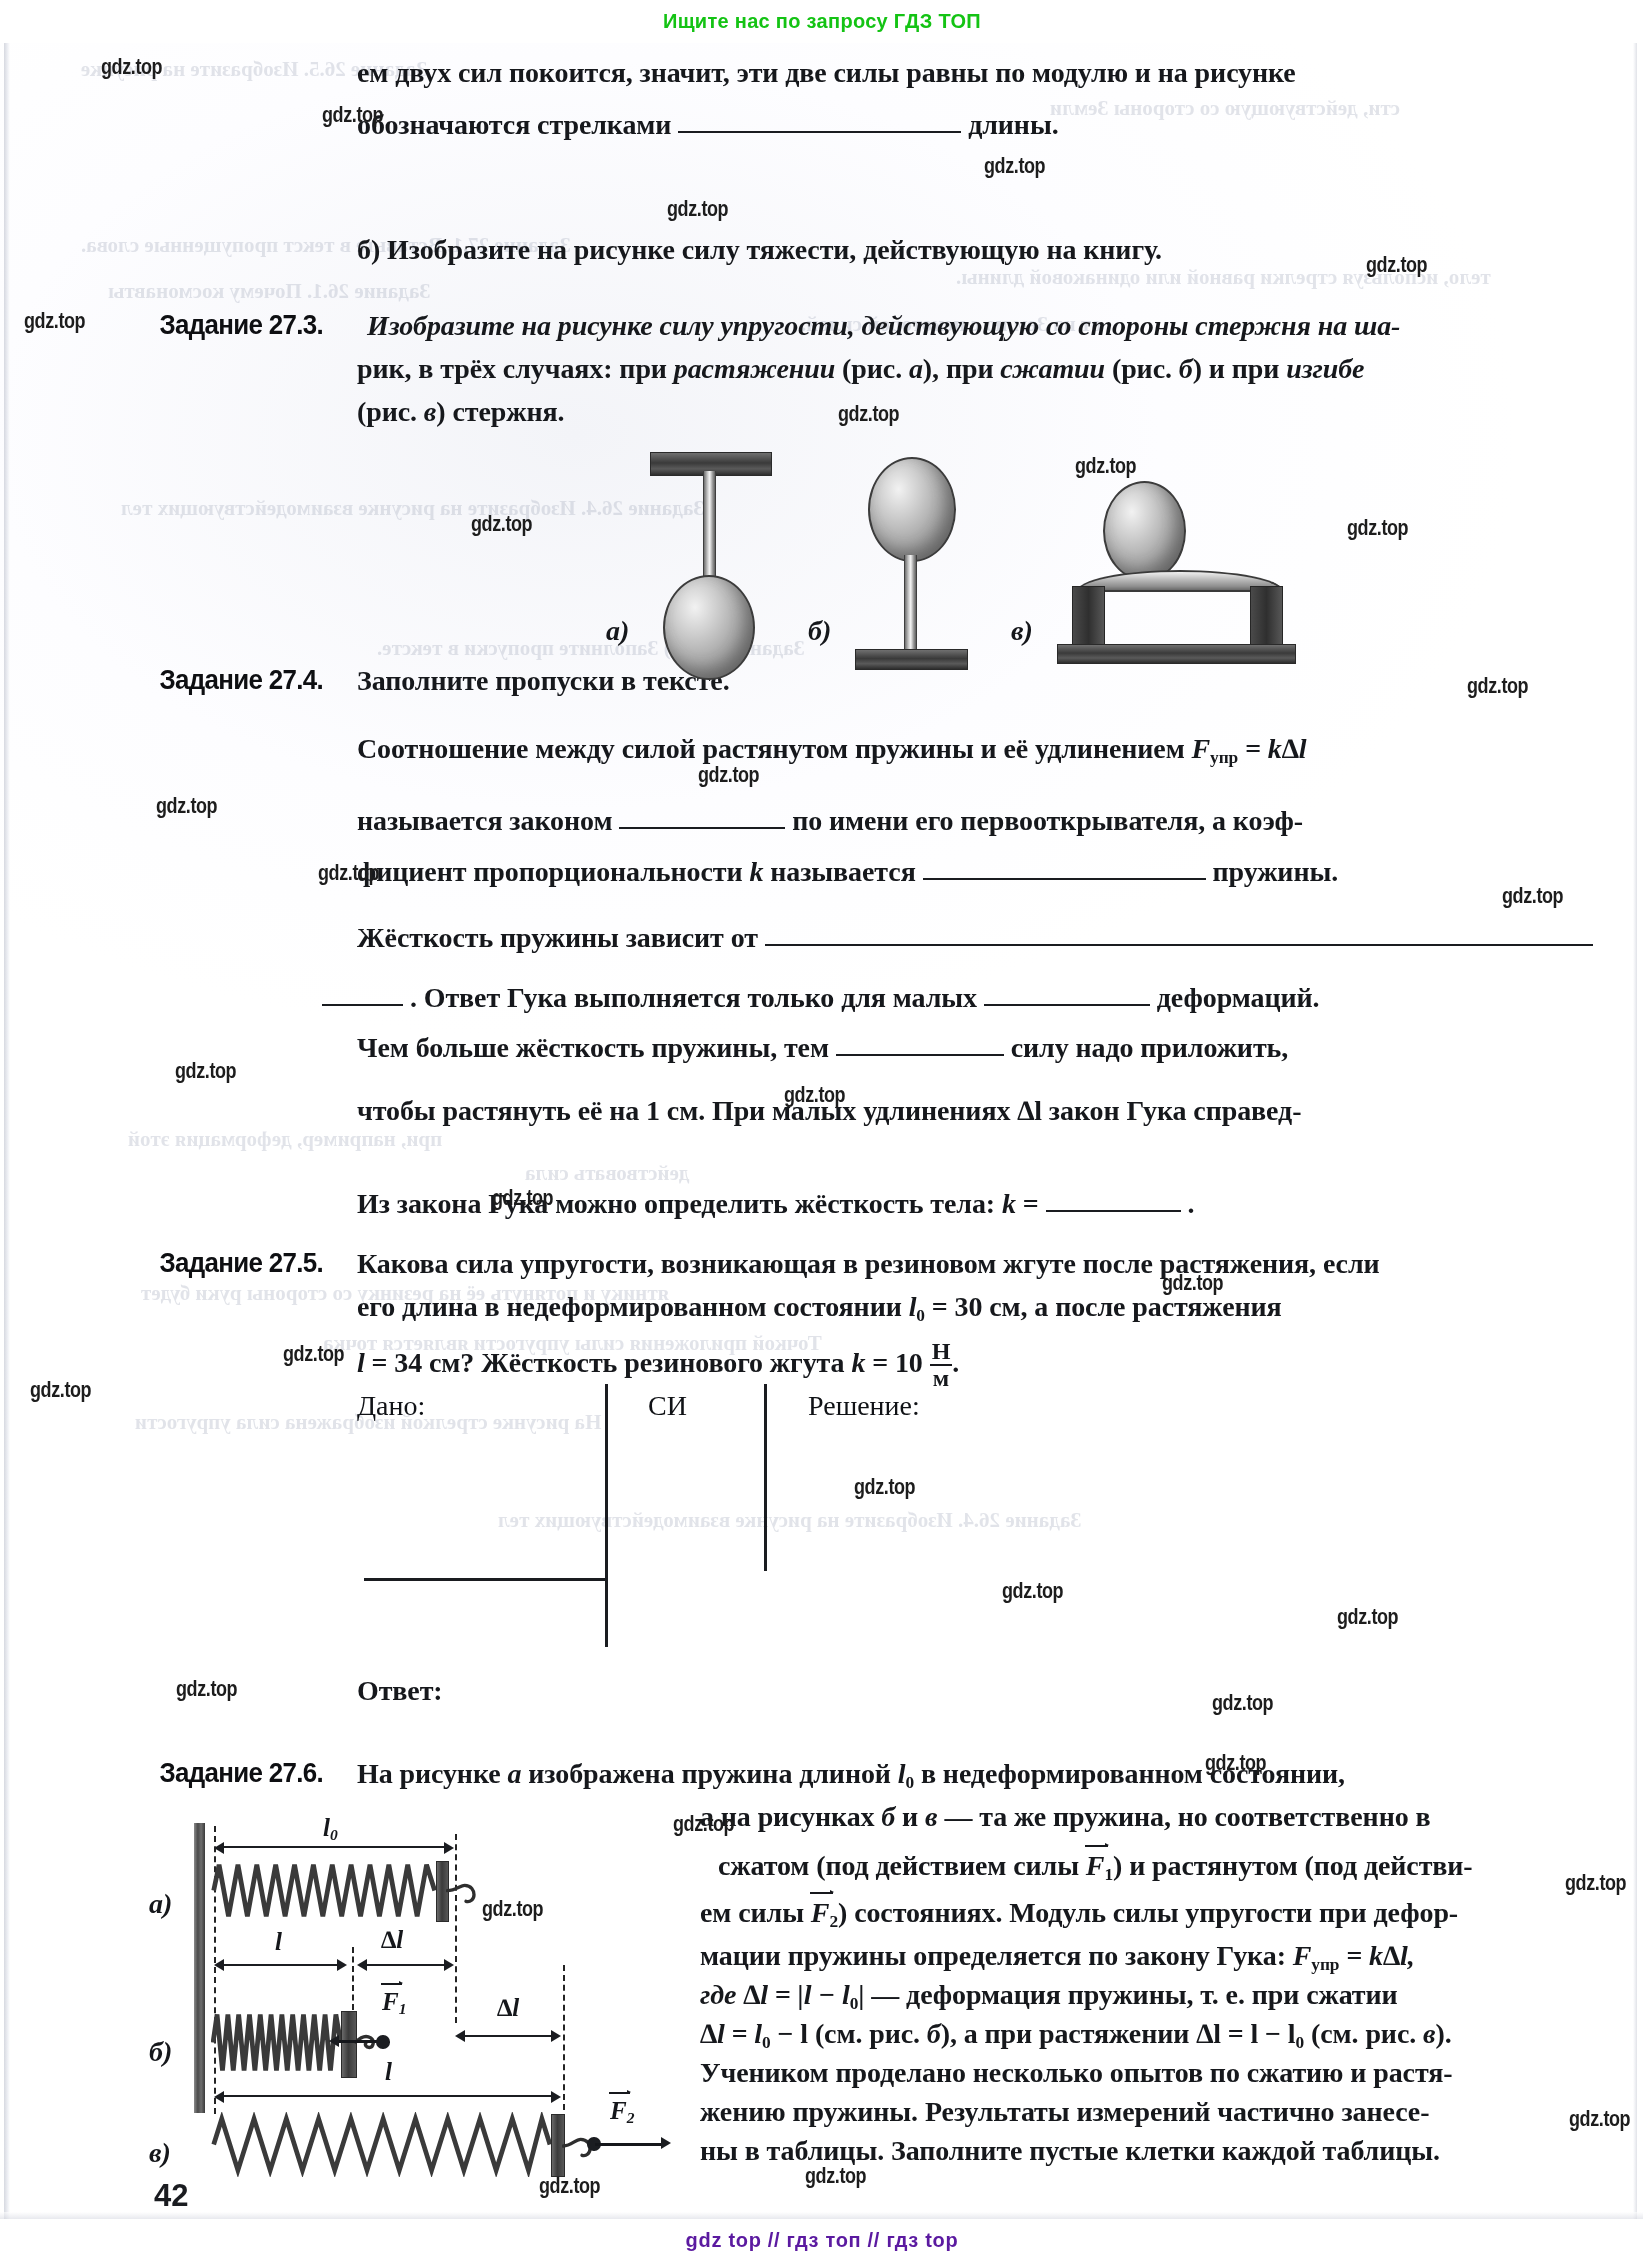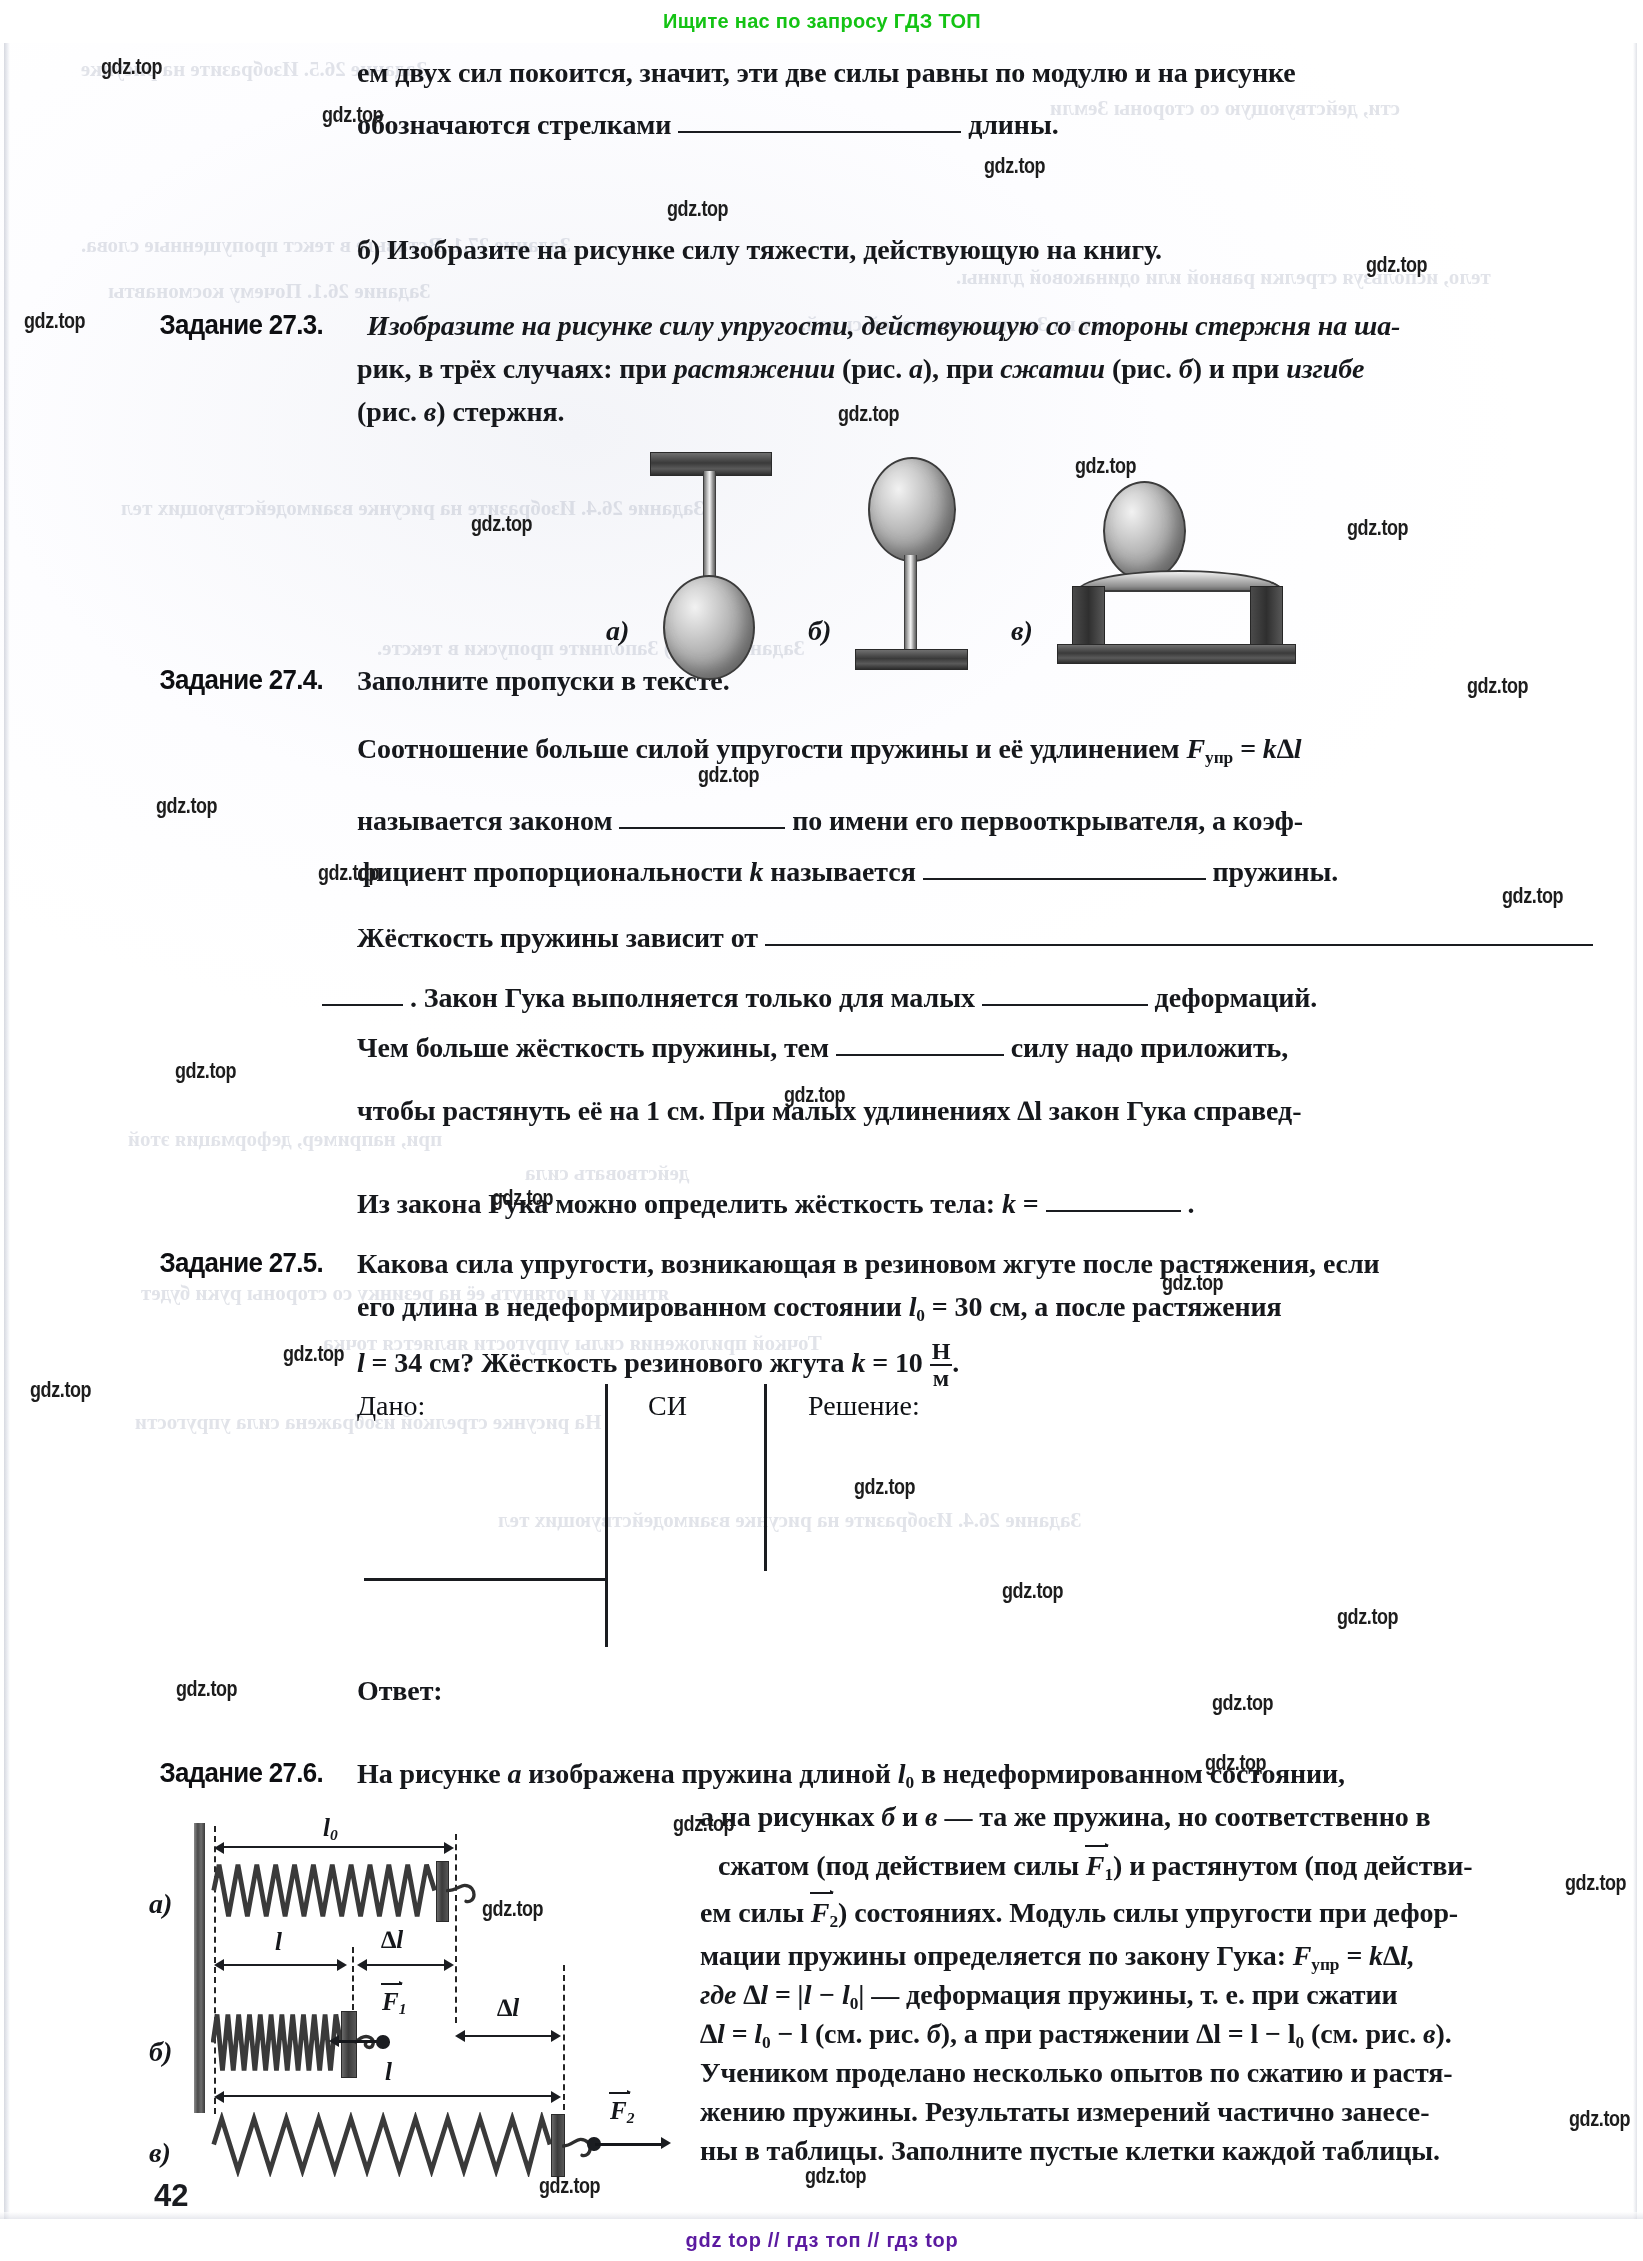--- a/index.html
+++ b/index.html
@@ -208,21 +208,21 @@
       <span>рик, в трёх случаях: при </span><span class="it">растяжении</span><span> (рис. </span><span class="it">а</span><span>), при </span><span class="it">сжатии</span><span> (рис. </span><span class="it">б</span><span>) и при </span><span class="it">изгибе</span>
     </div>
     <div class="ln" style="left:357px; top:353px;">
       <span>(рис. </span><span class="it">в</span><span>) стержня.</span>
     </div>
 
     <div class="task-num" style="left:156px; top:622px;">Задание 27.4.</div>
     <div class="ln" style="left:357px; top:622px;">Заполните пропуски в тексте.</div>
 
     <div class="ln" style="left:357px; top:690px;">
-      <span>Соотношение больше силой упругости пружины и её удлинением </span><span class="it">F</span><sub>упр</sub><span class="it"> = k∆l</span>
+      <span>Соотношение между силой растянутом пружины и её удлинением </span><span class="it">F</span><sub>упр</sub><span class="it"> = k∆l</span>
     </div>
 
     <div class="ln" style="left:357px; top:762px;">
       <span>называется законом</span>
       <span class="blank" style="width:166px;"></span>
       <span>по имени его первооткрывателя, а коэф-</span>
     </div>
 
     <div class="ln" style="left:357px; top:813px;">
       <span>фициент пропорциональности </span><span class="it">k</span><span> называется</span>
@@ -230,21 +230,21 @@
       <span>пружины.</span>
     </div>
 
     <div class="ln" style="left:357px; top:879px;">
       <span>Жёсткость пружины зависит от</span>
       <span class="blank" style="width:828px;"></span>
     </div>
 
     <div class="ln" style="left:322px; top:939px;">
       <span class="blank" style="width:81px;"></span>
-      <span>. Закон Гука выполняется только для малых</span>
+      <span>. Ответ Гука выполняется только для малых</span>
       <span class="blank" style="width:166px;"></span>
       <span>деформаций.</span>
     </div>
 
     <div class="ln" style="left:357px; top:989px;">
       <span>Чем больше жёсткость пружины, тем</span>
       <span class="blank" style="width:168px;"></span>
       <span>силу надо приложить,</span>
     </div>
 

